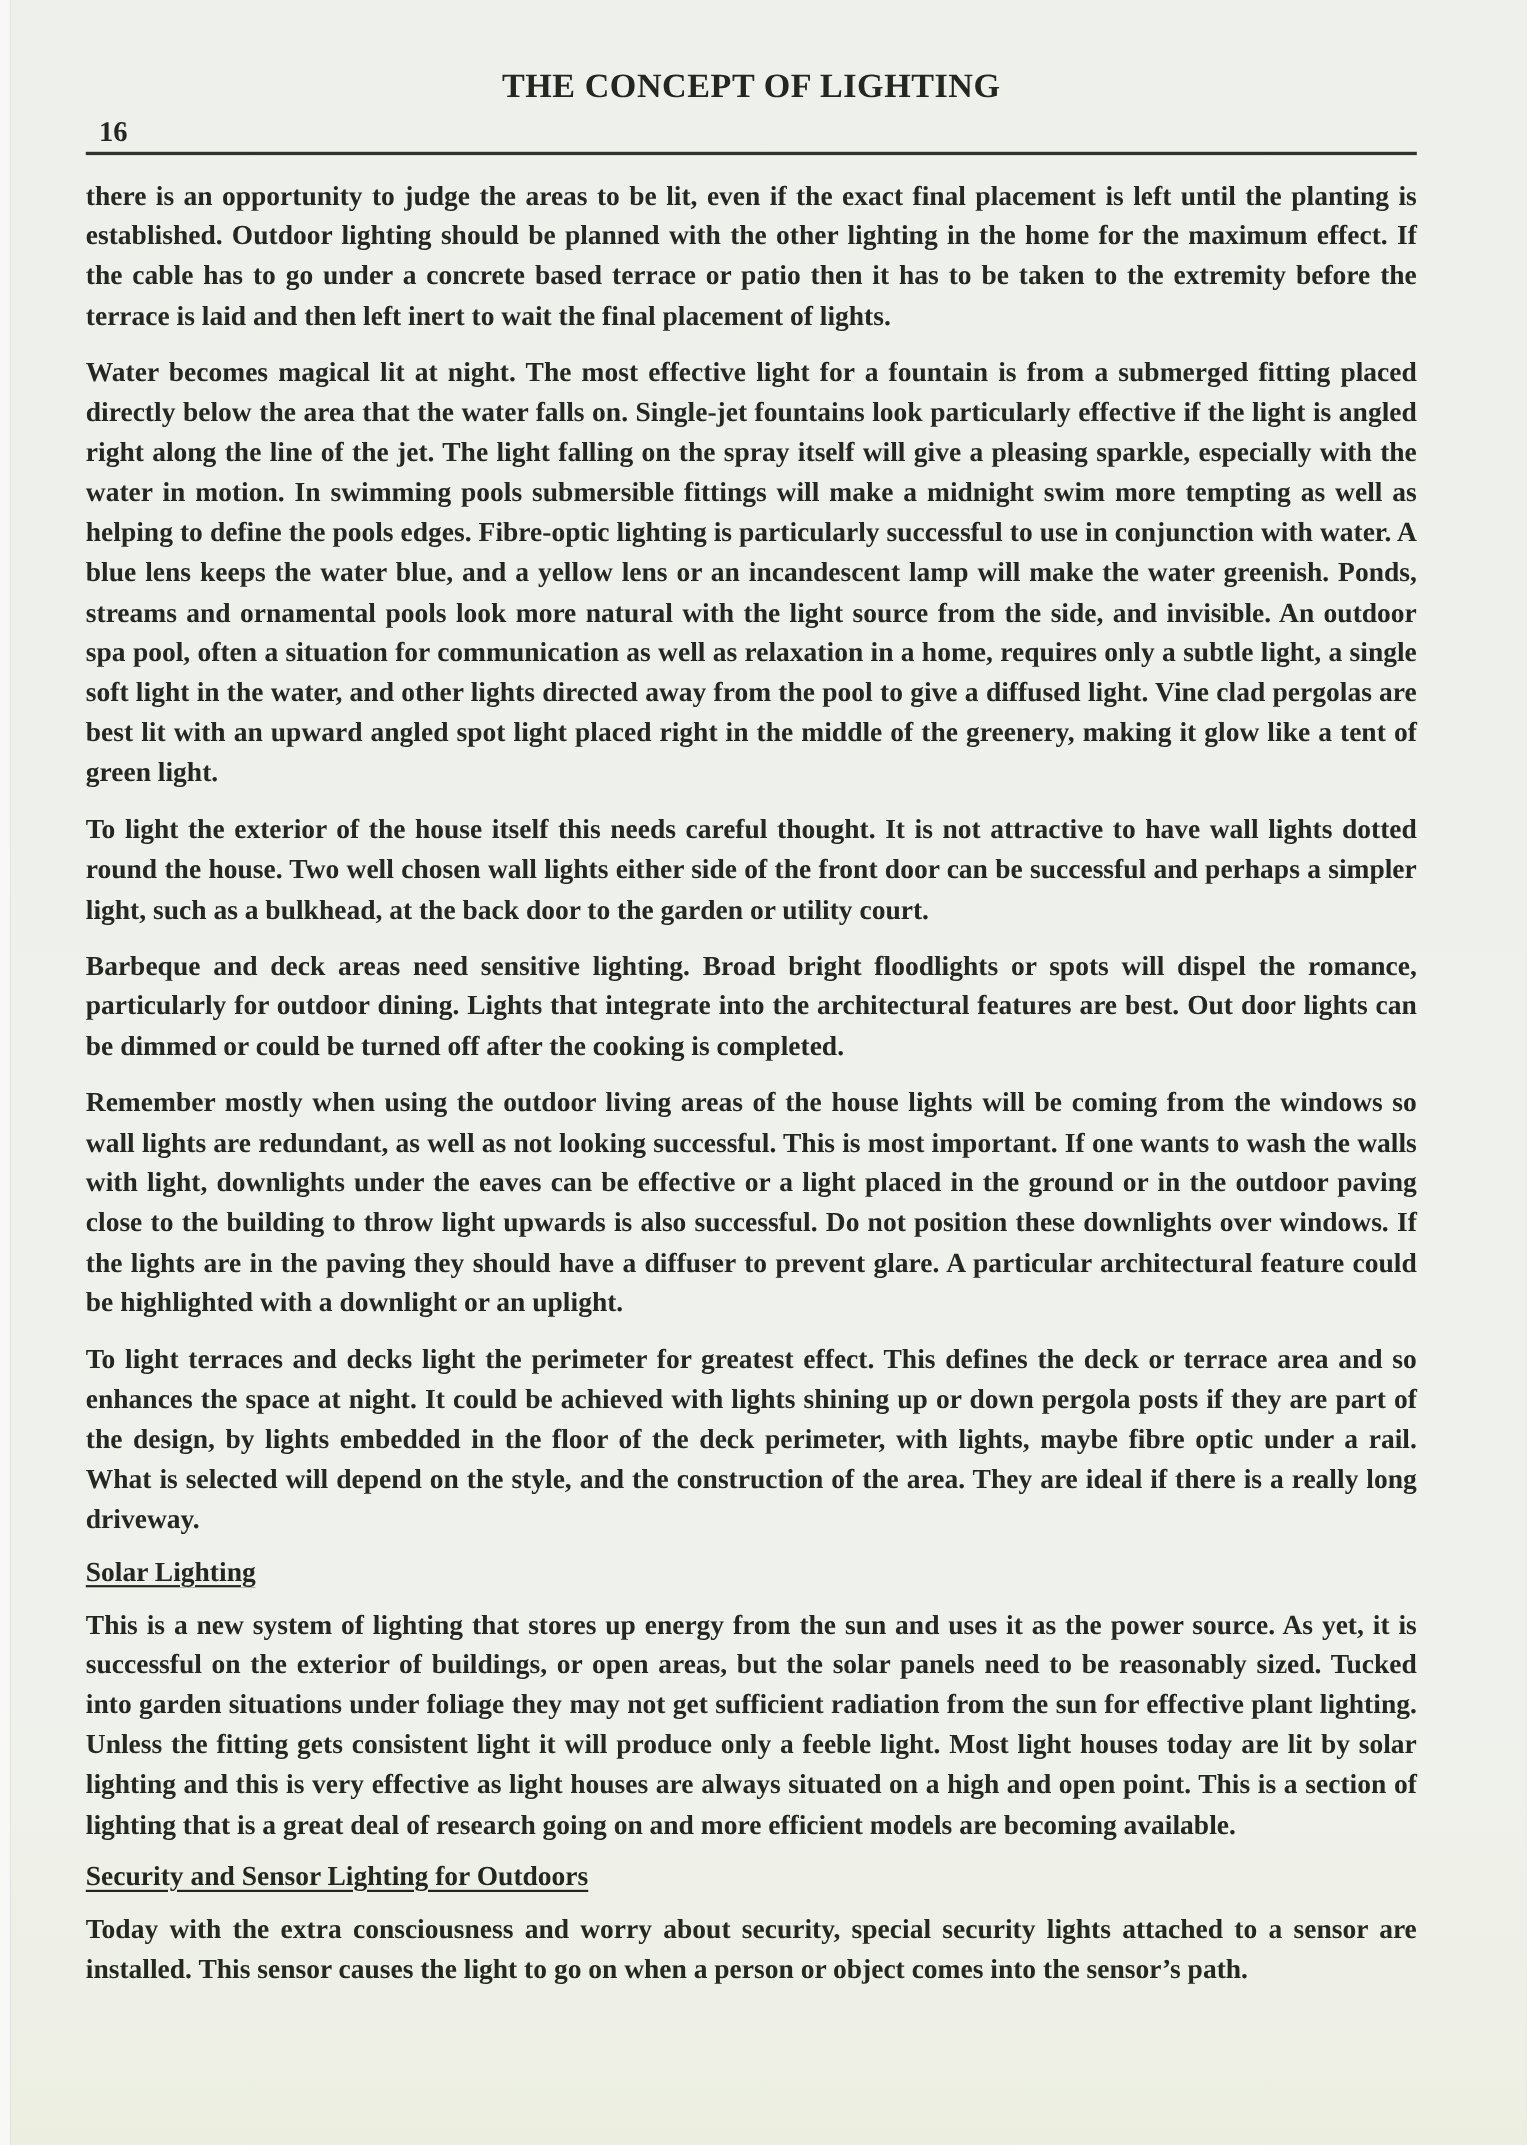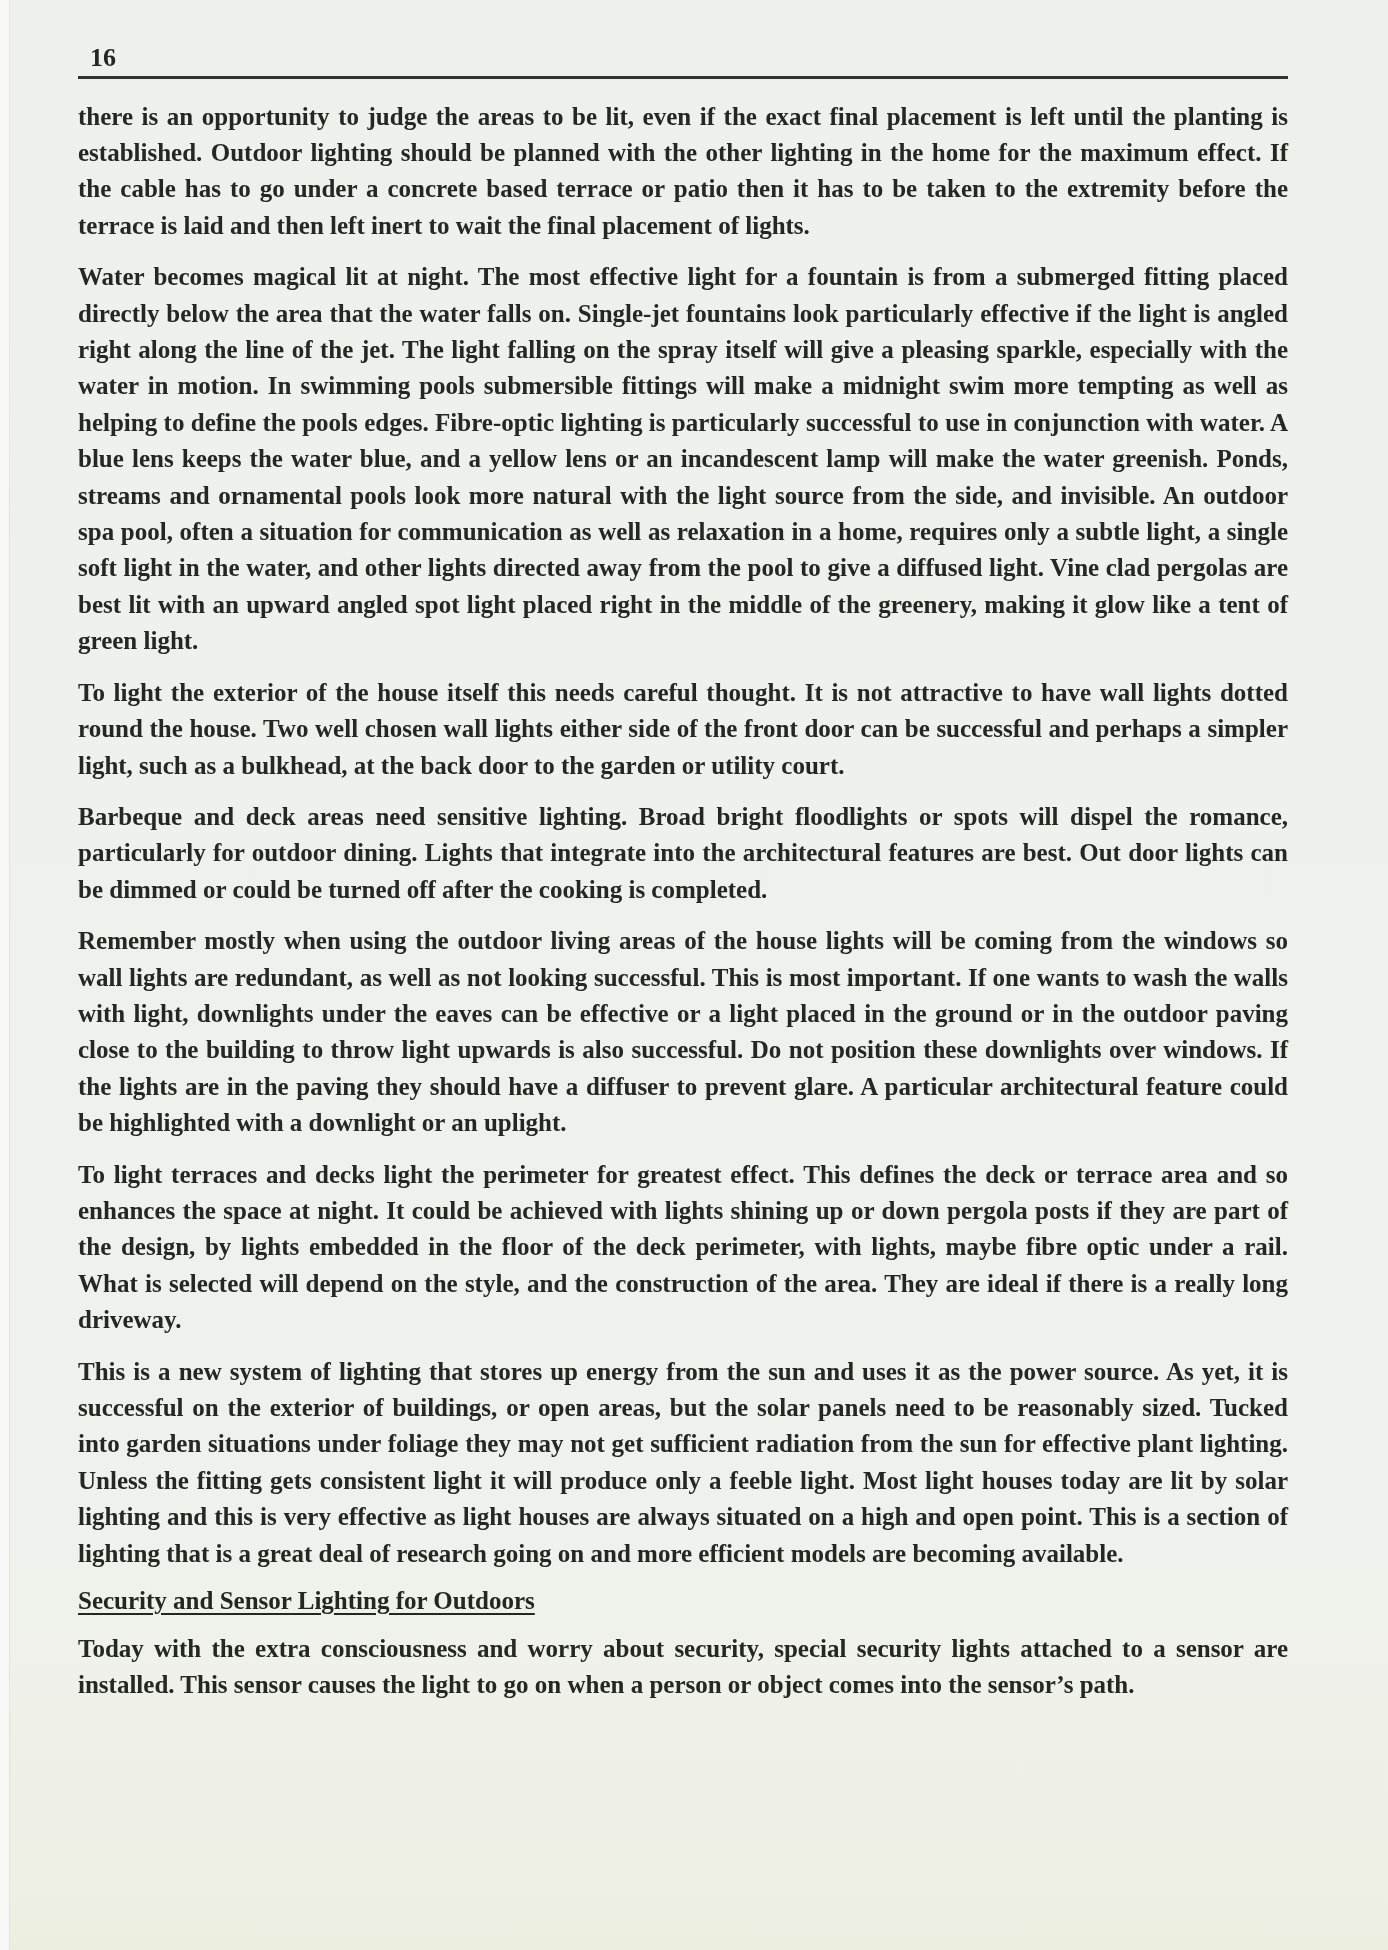--- a/index.html
+++ b/index.html
@@ -62,40 +62,42 @@
   }
 </style>
 </head>
 <body>
 
 <div class="page">
   <div class="scan-edge-left"></div>
 
   <div class="content">
 
+    <div class="doc-title">THE CONCEPT OF LIGHTING</div>
 
     <div class="pageno-row">
       <span class="pageno">16</span>
     </div>
 
     <div class="body-text">
 
       <p class="para">there is an opportunity to judge the areas to be lit, even if the exact final placement is left until the planting is established. Outdoor lighting should be planned with the other lighting in the home for the maximum effect. If the cable has to go under a concrete based terrace or patio then it has to be taken to the extremity before the terrace is laid and then left inert to wait the final placement of lights.</p>
 
 
       <p class="para">Water becomes magical lit at night.  The most effective light for a fountain is from a submerged fitting placed directly below the area that the water falls on.  Single-jet fountains look particularly effective if the light is angled right along the line of the jet.  The light falling on the spray itself will give a pleasing sparkle, especially with the water in motion.  In swimming pools submersible fittings will make a midnight swim more tempting as well as helping to define the pools edges.  Fibre-optic lighting is particularly successful to use in conjunction with water.  A blue lens keeps the water blue, and a yellow lens or an incandescent lamp will make the water greenish.  Ponds, streams and ornamental pools look more natural with the light source from the side, and invisible.  An outdoor spa pool, often a situation for communication as well as relaxation in a home, requires only a subtle light, a single soft light in the water, and other lights directed away from the pool to give a diffused light.  Vine clad pergolas are best lit with an upward angled spot light placed right in the middle of the greenery, making it glow like a tent of green light.</p>
 
       <p class="para">To light the exterior of the house itself this needs careful thought.  It is not attractive to have wall lights dotted round the house.  Two well chosen wall lights either side of the front door can be successful and perhaps a simpler light, such as a bulkhead, at the back door to the garden or utility court.</p>
 
       <p class="para">Barbeque and deck areas need sensitive lighting.  Broad bright floodlights or spots will dispel the romance, particularly for outdoor dining.  Lights that integrate into the architectural features are best.  Out door lights can be dimmed or could be turned off after the cooking is completed.</p>
 
       <p class="para">Remember mostly when using the outdoor living areas of the house lights will be coming from the windows so wall lights are redundant, as well as not looking successful.  This is most important.  If one wants to wash the walls with light, downlights under the eaves can be effective or a light placed in the ground or in the outdoor paving close to the building to throw light upwards is also successful.  Do not position these downlights over windows. If the lights are in the paving they should have a diffuser to prevent glare.  A particular architectural feature could be highlighted with a downlight or an uplight.</p>
 
       <p class="para">To light terraces and decks light the perimeter for greatest effect.  This defines the deck or terrace area and so enhances the space at night.  It could be achieved with lights shining up or down pergola posts if they are part of the design, by lights embedded in the floor of the deck perimeter, with lights, maybe fibre optic under a rail. What is selected will depend on the style, and the construction of the area. They are ideal if there is a really long driveway.</p>
 
+      <h2 class="section-heading">Solar Lighting</h2>
 
       <p class="para">This is a new system of lighting that stores up energy from the sun and uses it as the power source.  As yet, it is successful on the exterior of buildings, or open areas, but the solar panels need to be reasonably sized. Tucked into garden situations under foliage they may not get sufficient radiation from the sun for effective plant lighting.  Unless the fitting gets consistent light it will produce only a feeble light.  Most light houses today are lit by solar lighting and this is very effective as light houses are always situated on a high and open point.  This is a section of lighting that is a great deal of research going on and more efficient models are becoming available.</p>
 
       <h2 class="section-heading">Security and Sensor Lighting for Outdoors</h2>
 
       <p class="para">Today with the extra consciousness and worry about security, special security lights attached to a sensor are installed.  This sensor causes the light to go on when a person or object comes into the sensor’s path.</p>
 
     </div>
   </div>
 </div>

